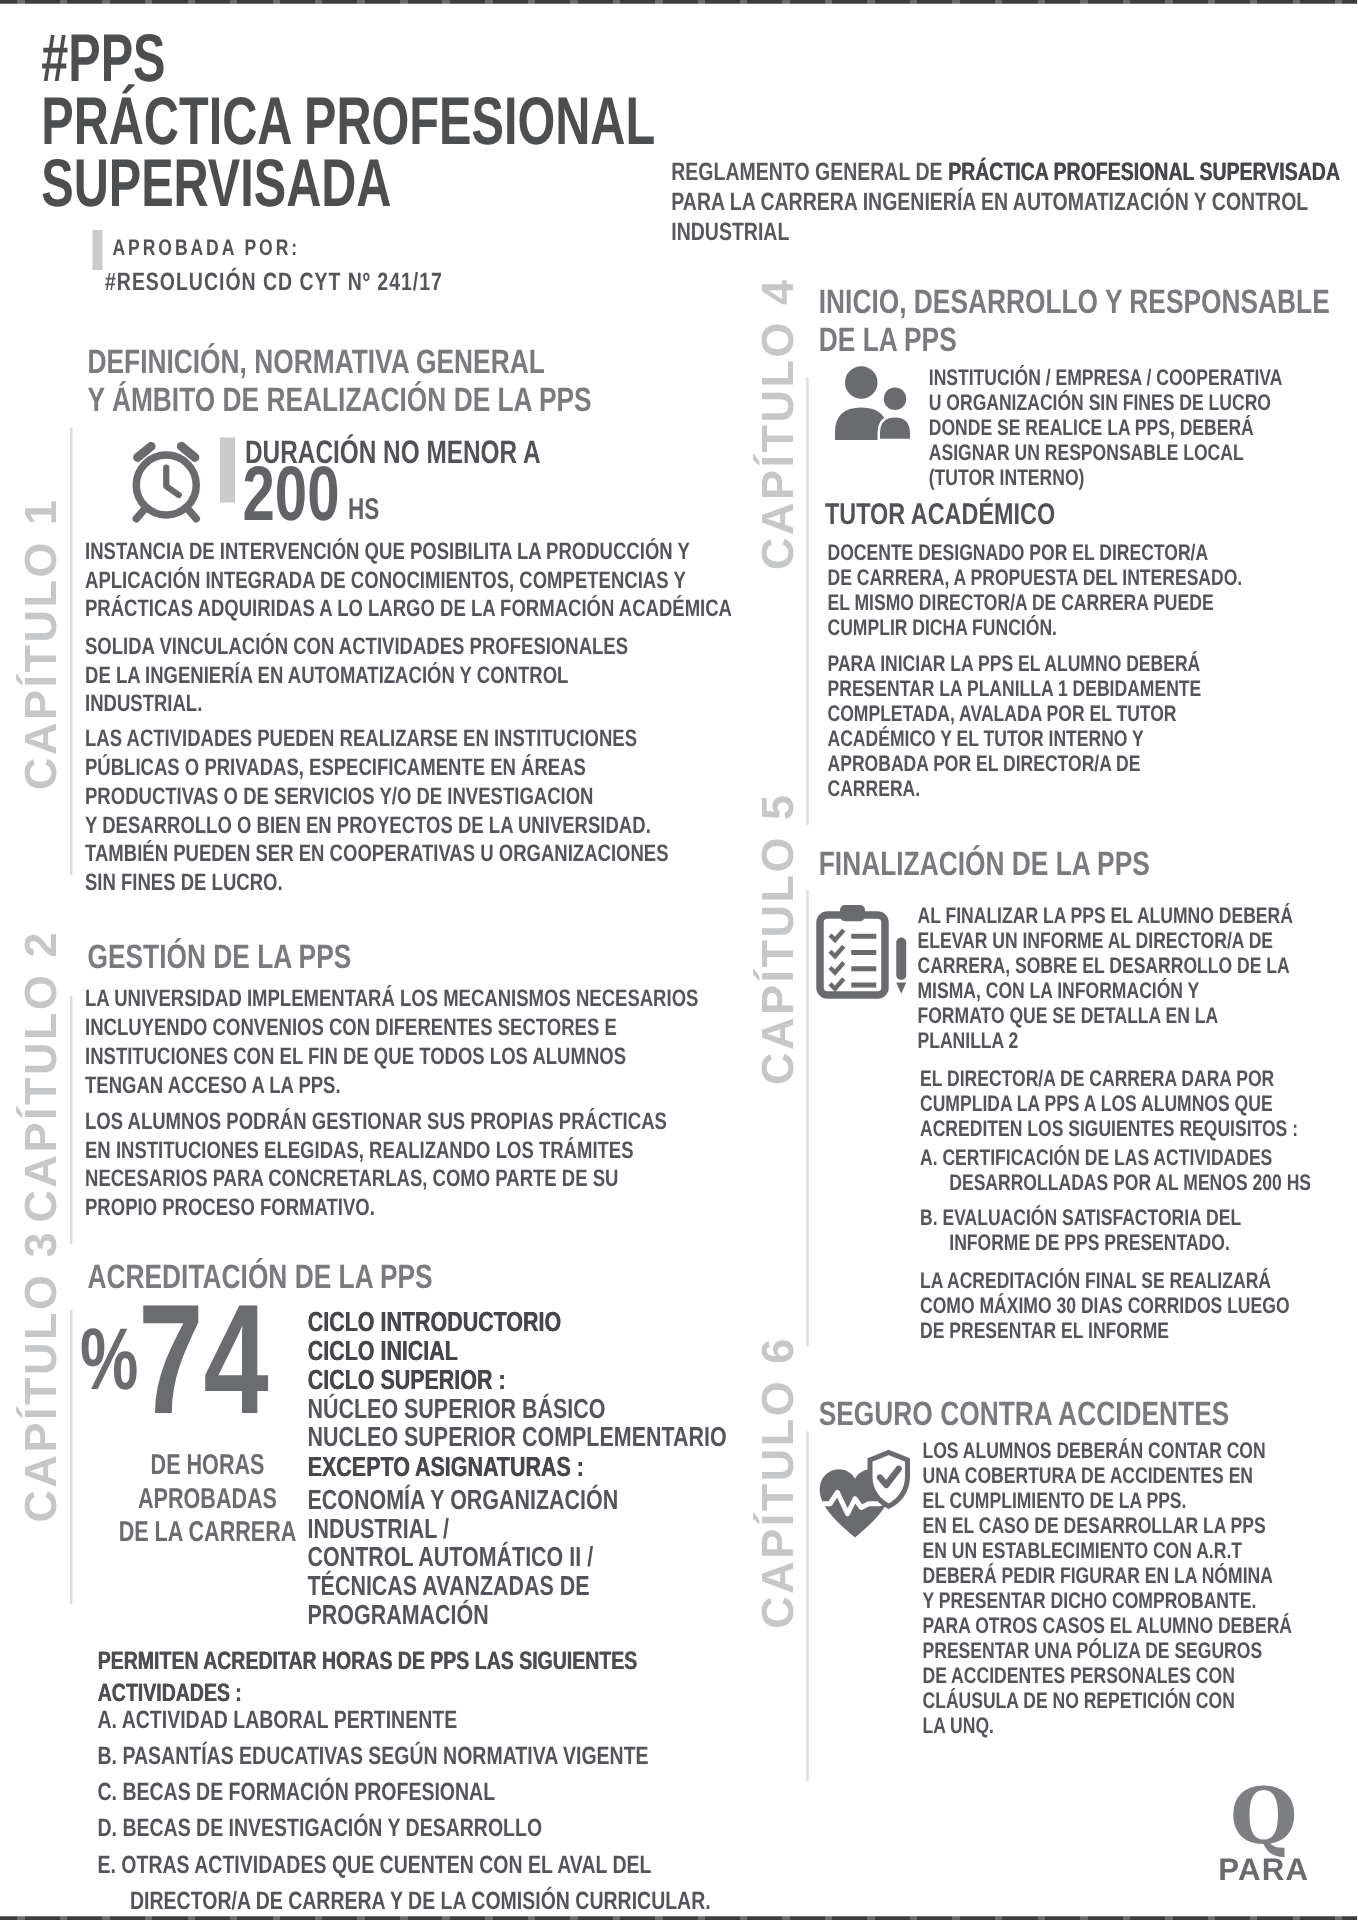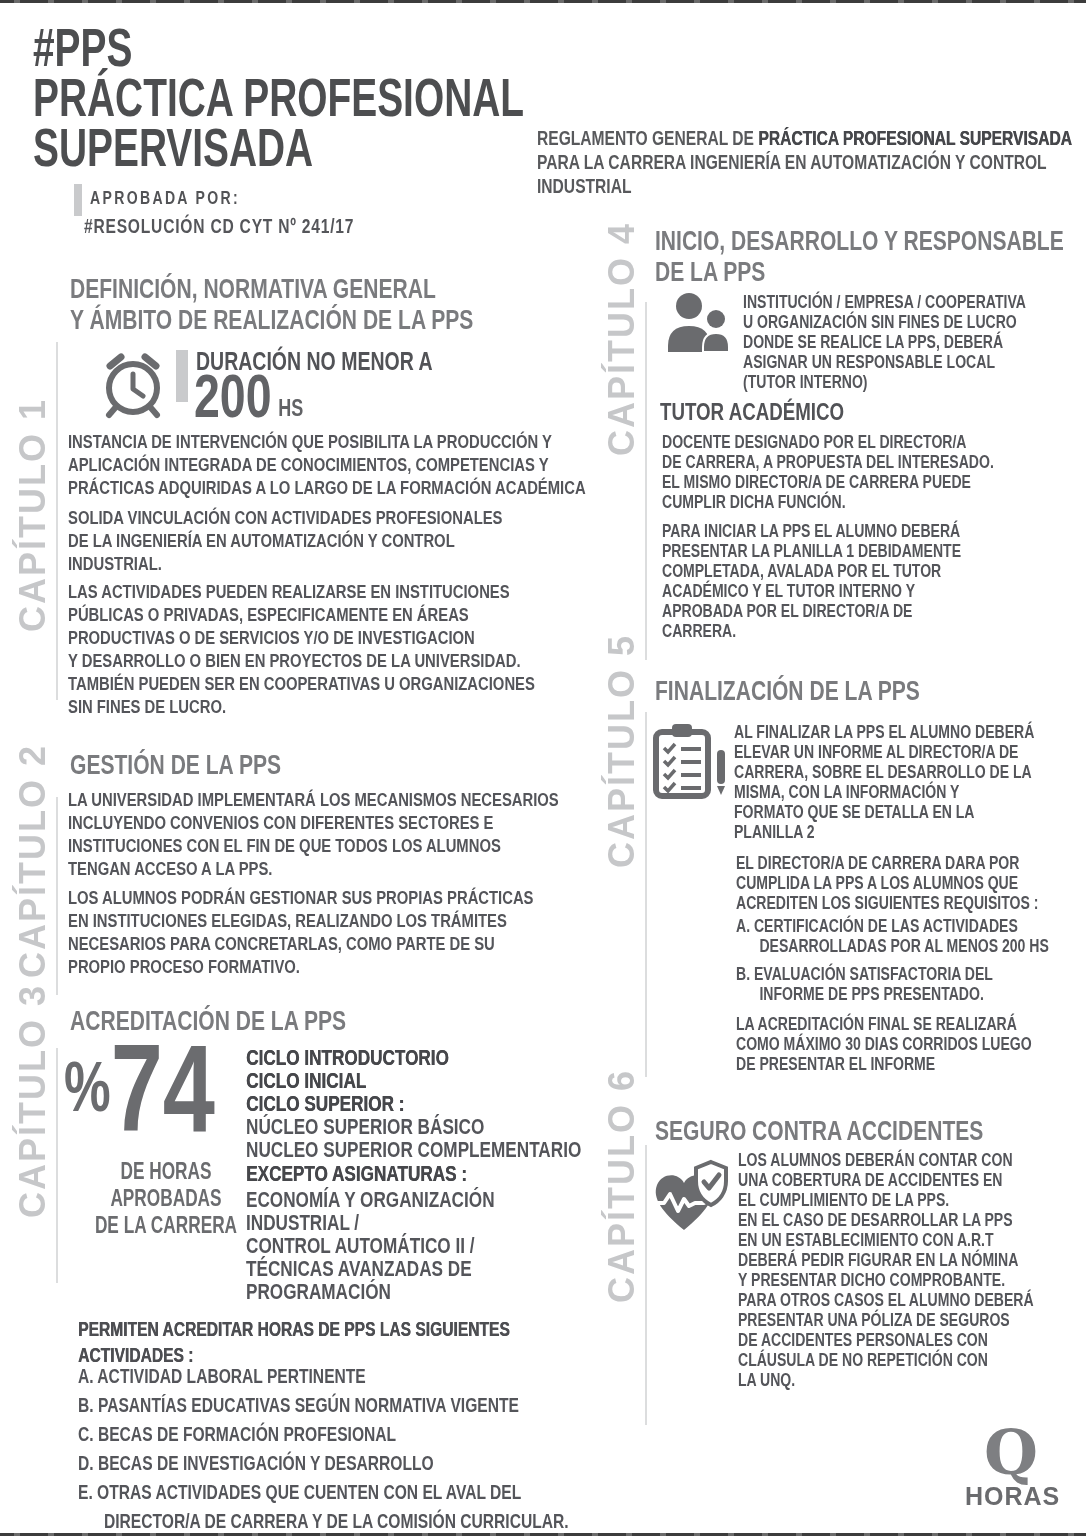--- a/index.html
+++ b/index.html
@@ -241,16 +241,16 @@
 DEBERÁ PEDIR FIGURAR EN LA NÓMINA
 Y PRESENTAR DICHO COMPROBANTE.
 PARA OTROS CASOS EL ALUMNO DEBERÁ
 PRESENTAR UNA PÓLIZA DE SEGUROS
 DE ACCIDENTES PERSONALES CON
 CLÁUSULA DE NO REPETICIÓN CON
 LA UNQ.</div>
 
   <div class="abs" style="left:965px; top:1424px; width:92px;">
     <div class="logo-q">Q</div>
-    <div class="logo-txt">HORAS</div>
+    <div class="logo-txt">PARA</div>
   </div>
 
 </div>
 
 </body></html>

